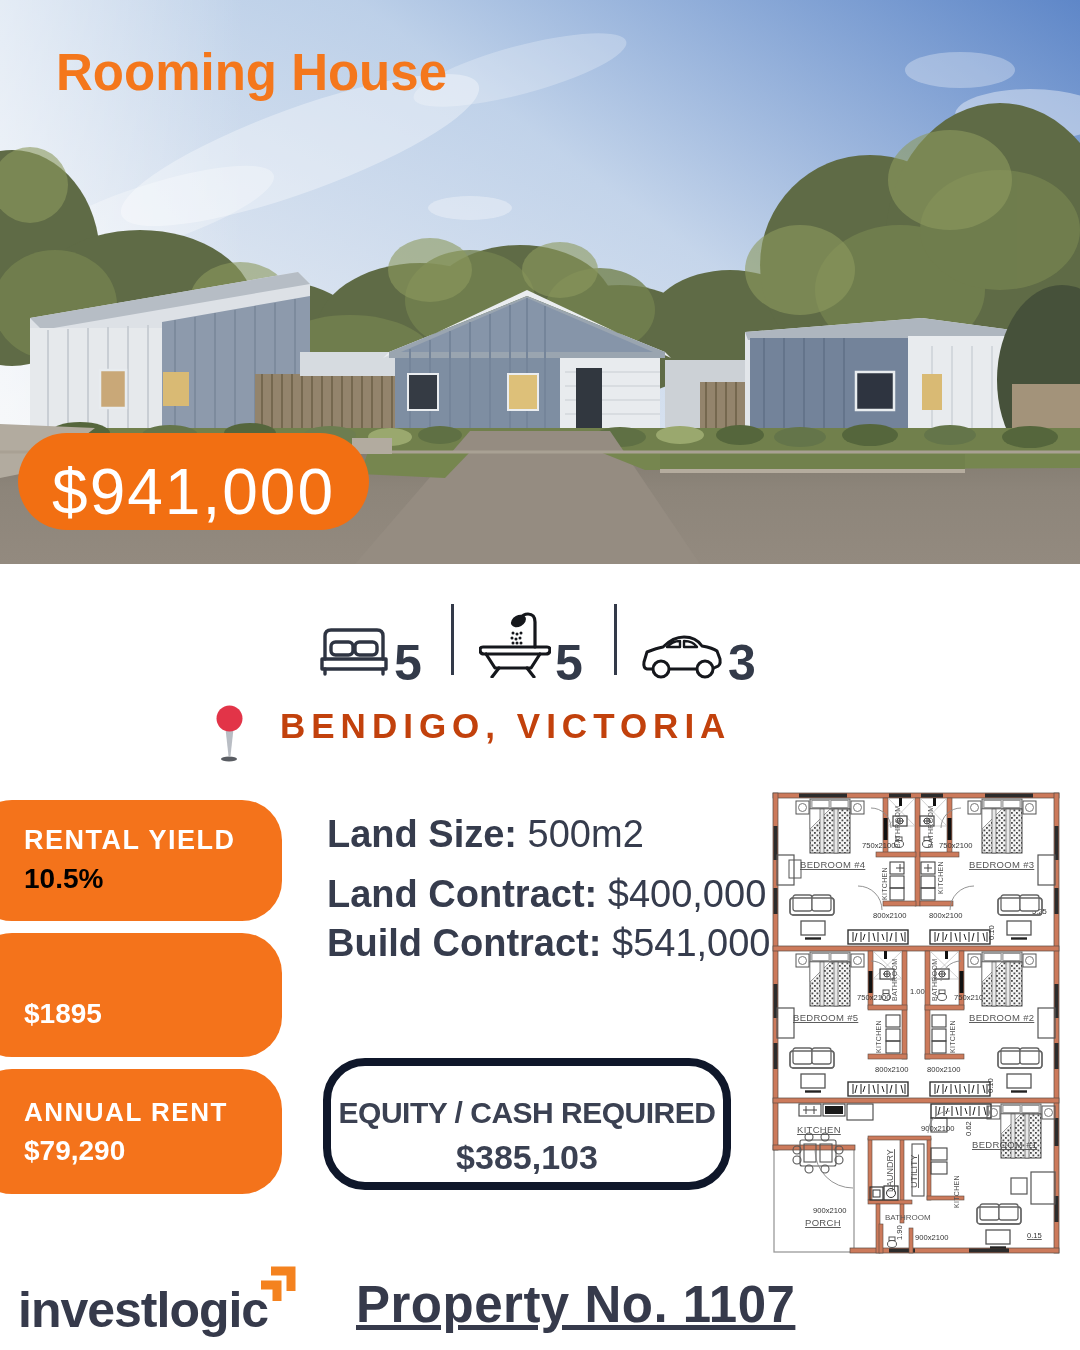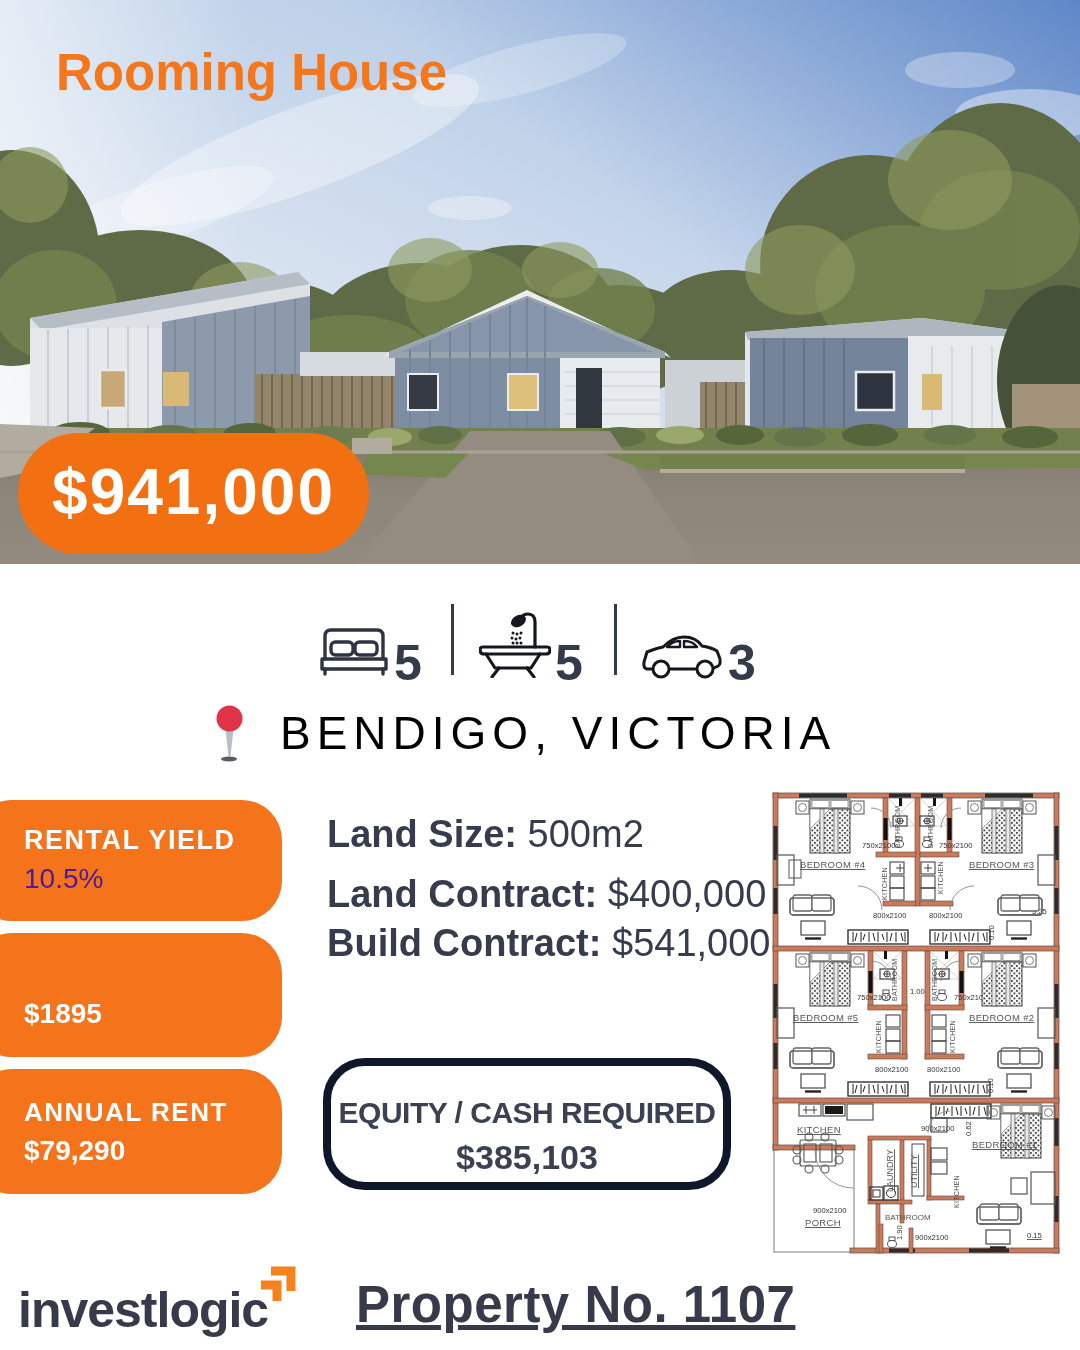--- a/index.html
+++ b/index.html
@@ -218,21 +218,21 @@
 
   <polygon points="0,424 95,428 40,470 0,478" fill="#b2ab9f"></polygon>
   <line x1="0" y1="452" x2="1080" y2="452" stroke="#a9a194" stroke-width="3"></line>
   <rect x="352" y="438" width="40" height="16" fill="#b2ab9f"></rect>
   <line x1="660" y1="471" x2="965" y2="471" stroke="#b5ac9e" stroke-width="4"></line>
 </svg>
 </div>
 
 <div class="abs" style="left:56px;top:43px;font-size:51px;font-weight:bold;color:#f4771c;">Rooming&nbsp;House</div>
 
-<div class="abs" style="left:18px;top:433px;width:351px;height:121px;background:#f26f12;border-radius:61px;text-align:center;line-height:119px;color:#ffffff;font-size:64px;font-weight:bold;letter-spacing:2px;">$941,000</div>
+<div class="abs" style="left:18px;top:433px;width:351px;height:97px;background:#f26f12;border-radius:61px;text-align:center;line-height:119px;color:#ffffff;font-size:64px;font-weight:normal;letter-spacing:2px;">$941,000</div>
 
 <svg class="abs" style="left:320px;top:627px;" width="68" height="49" viewBox="0 0 68 49">
   <g fill="none" stroke="#2e3442" stroke-width="3.4" stroke-linecap="round" stroke-linejoin="round">
     <path d="M5 32 L5 9 Q5 3 11 3 L57 3 Q63 3 63 9 L63 32"></path>
     <rect x="11" y="15" width="22" height="13" rx="4.5"></rect>
     <rect x="35" y="15" width="22" height="13" rx="4.5"></rect>
     <path d="M2 32 L66 32 L66 42 L2 42 Z"></path>
     <line x1="5" y1="42" x2="5" y2="47"></line>
     <line x1="63" y1="42" x2="63" y2="47"></line>
   </g>
@@ -280,25 +280,25 @@
 </svg>
 
 <div class="abs" style="left:728px;top:634px;font-size:50px;font-weight:bold;color:#333a49;">3</div>
 
 <svg class="abs" style="left:213px;top:705px;" width="34" height="58" viewBox="0 0 34 58">
   <ellipse cx="16" cy="54" rx="8" ry="2.6" fill="#3c3f46" opacity="0.85"></ellipse>
   <polygon points="12.5,24 20.5,24 17.5,51 15.5,51" fill="#b9bdc4"></polygon>
   <circle cx="16.5" cy="13.5" r="13" fill="#e23448"></circle>
 </svg>
 
-<div class="abs" style="left:280px;top:706px;font-size:46px;font-weight:normal;color:#000000;letter-spacing:6px;">BENDIGO, VICTORIA</div>
+<div class="abs" style="left:280px;top:706px;font-size:35px;font-weight:bold;color:#c2410c;letter-spacing:6px;">BENDIGO, VICTORIA</div>
 
 <div class="abs" style="left:-28px;top:800px;width:310px;height:121px;background:#f4731b;border-radius:40px;">
   <div class="abs" style="left:52px;top:25px;font-size:27px;font-weight:bold;color:#ffffff;letter-spacing:1.5px;white-space:nowrap;">RENTAL YIELD</div>
-  <div class="abs" style="left:52px;top:63px;font-size:28px;font-weight:normal;color:#4c1d95;white-space:nowrap;">10.5%</div>
+  <div class="abs" style="left:52px;top:63px;font-size:28px;font-weight:bold;color:#000000;white-space:nowrap;">10.5%</div>
 </div>
 
 <div class="abs" style="left:-28px;top:933px;width:310px;height:124px;background:#f4731b;border-radius:40px;">
   <div class="abs" style="left:52px;top:65px;font-size:28px;font-weight:bold;color:#ffffff;white-space:nowrap;">$1895</div>
 </div>
 
 <div class="abs" style="left:-28px;top:1069px;width:310px;height:125px;background:#f4731b;border-radius:40px;">
   <div class="abs" style="left:52px;top:28px;font-size:26px;font-weight:bold;color:#ffffff;letter-spacing:1.5px;white-space:nowrap;">ANNUAL RENT</div>
   <div class="abs" style="left:52px;top:66px;font-size:28px;font-weight:bold;color:#ffffff;white-space:nowrap;">$79,290</div>
 </div>

